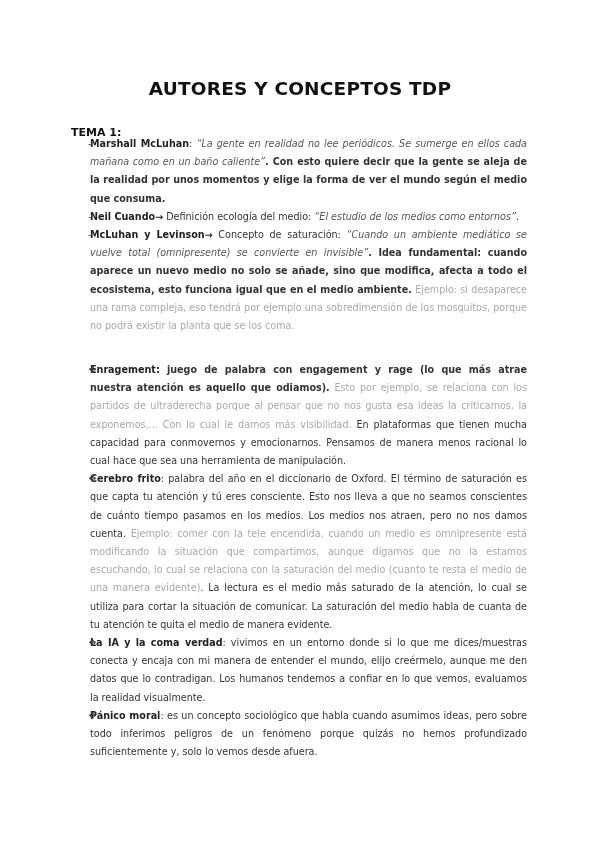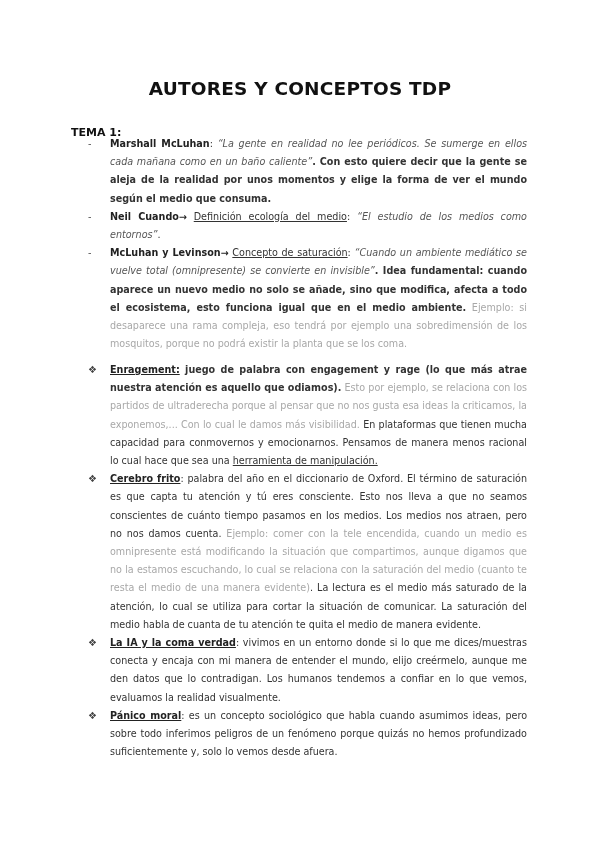--- a/index.html
+++ b/index.html
@@ -14,24 +14,24 @@
       text-align: center; font-weight: bold; font-size: 18.5px;
       letter-spacing: 0.2px; color: #111;
     }
     .tema {
       position: absolute; left: 71px; top: 126px;
       font-weight: bold; font-size: 11px; color: #111;
     }
     .list { position: absolute; left: 90px; width: 437px; }
     .item { position: relative; font-size: 9.6px; line-height: 18.2px; text-align: justify; }
     .marker { position: absolute; left: -2px; top: 0; width: 14px; color: #555; }
-    .body { margin-left: 20px; }
+    .body { }
     .b { font-weight: bold; color: #222; }
     .it { font-style: italic; color: #555; font-weight: 300; }
-    .u { text-decoration: underline; }
+    .u { }
     .grey { color: #a8a8a8; }
     .dark { color: #333; }
     .semi { color: #333; font-weight: 600; }
     .diamond { font-size: 10px; color: #444; }
   </style>
 </head>
 <body>
 
 <div class="page">
   <div class="title">AUTORES Y CONCEPTOS TDP</div>

